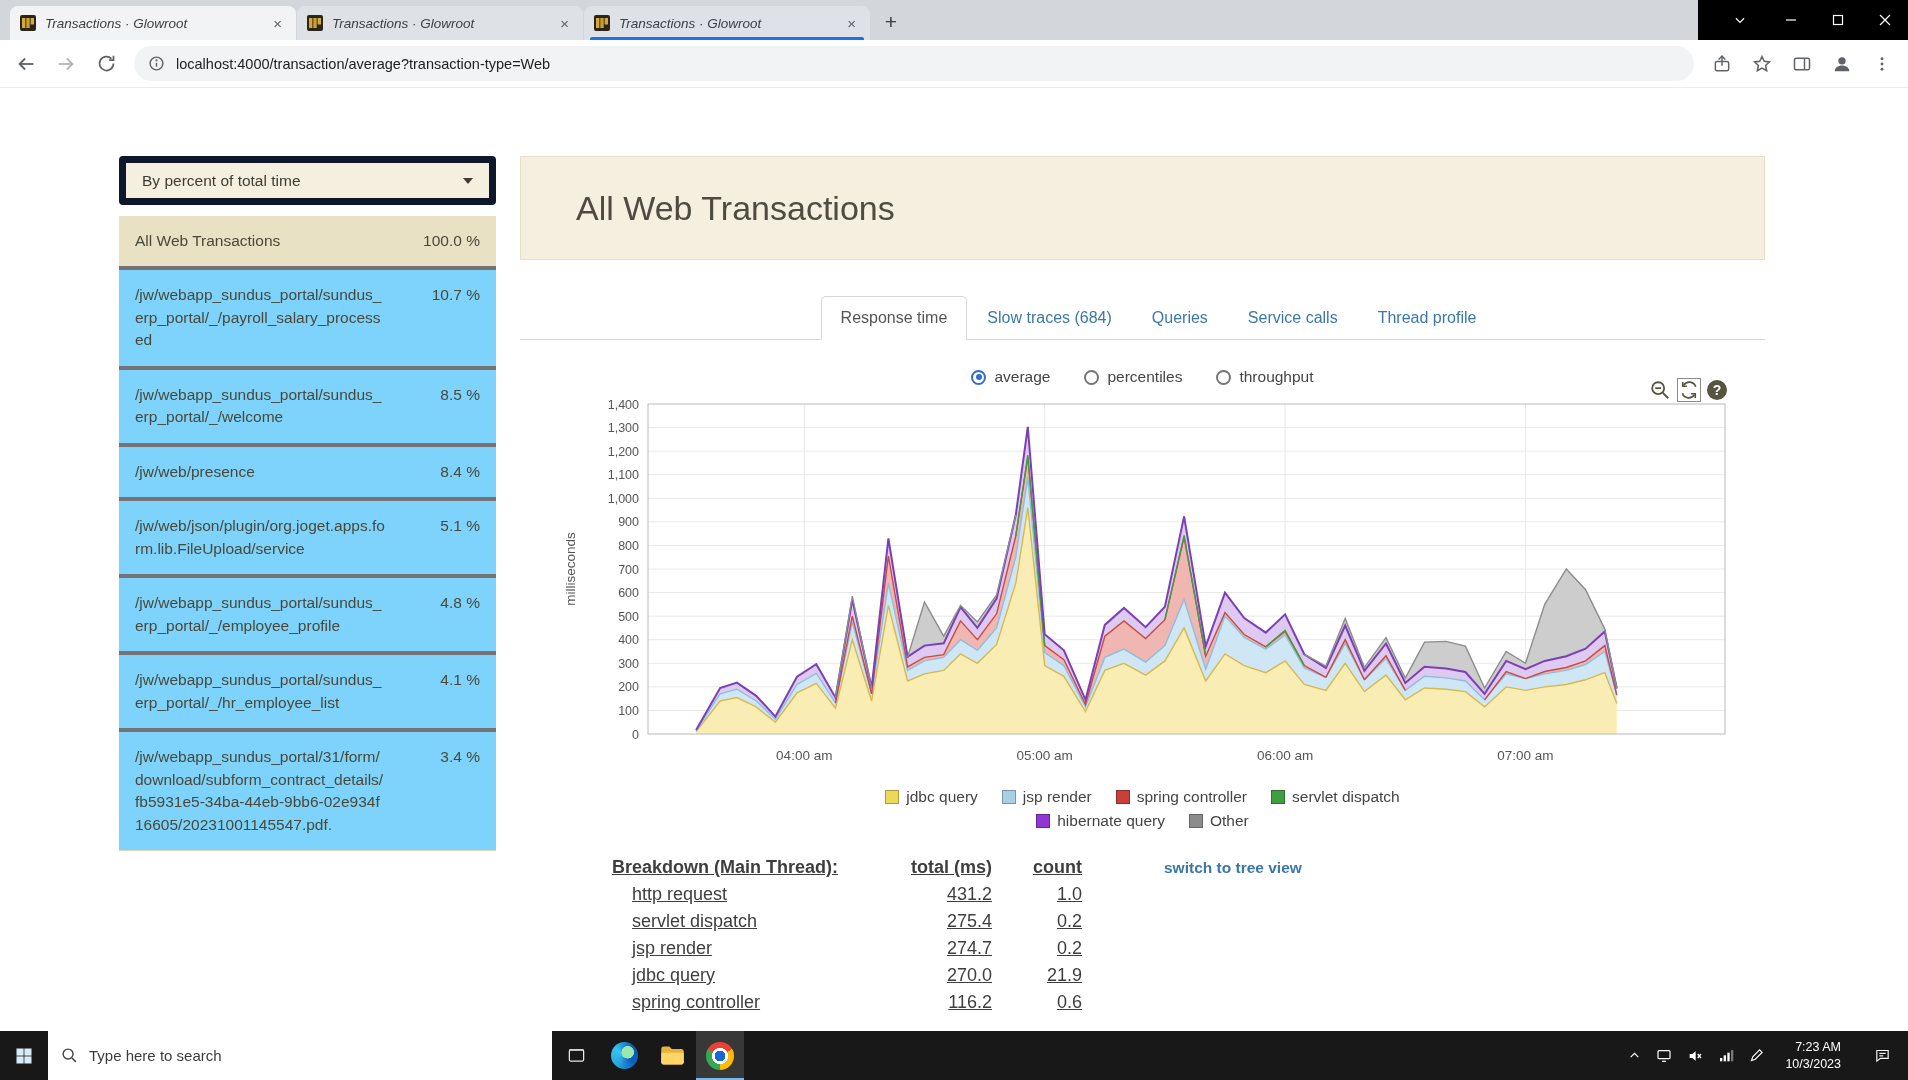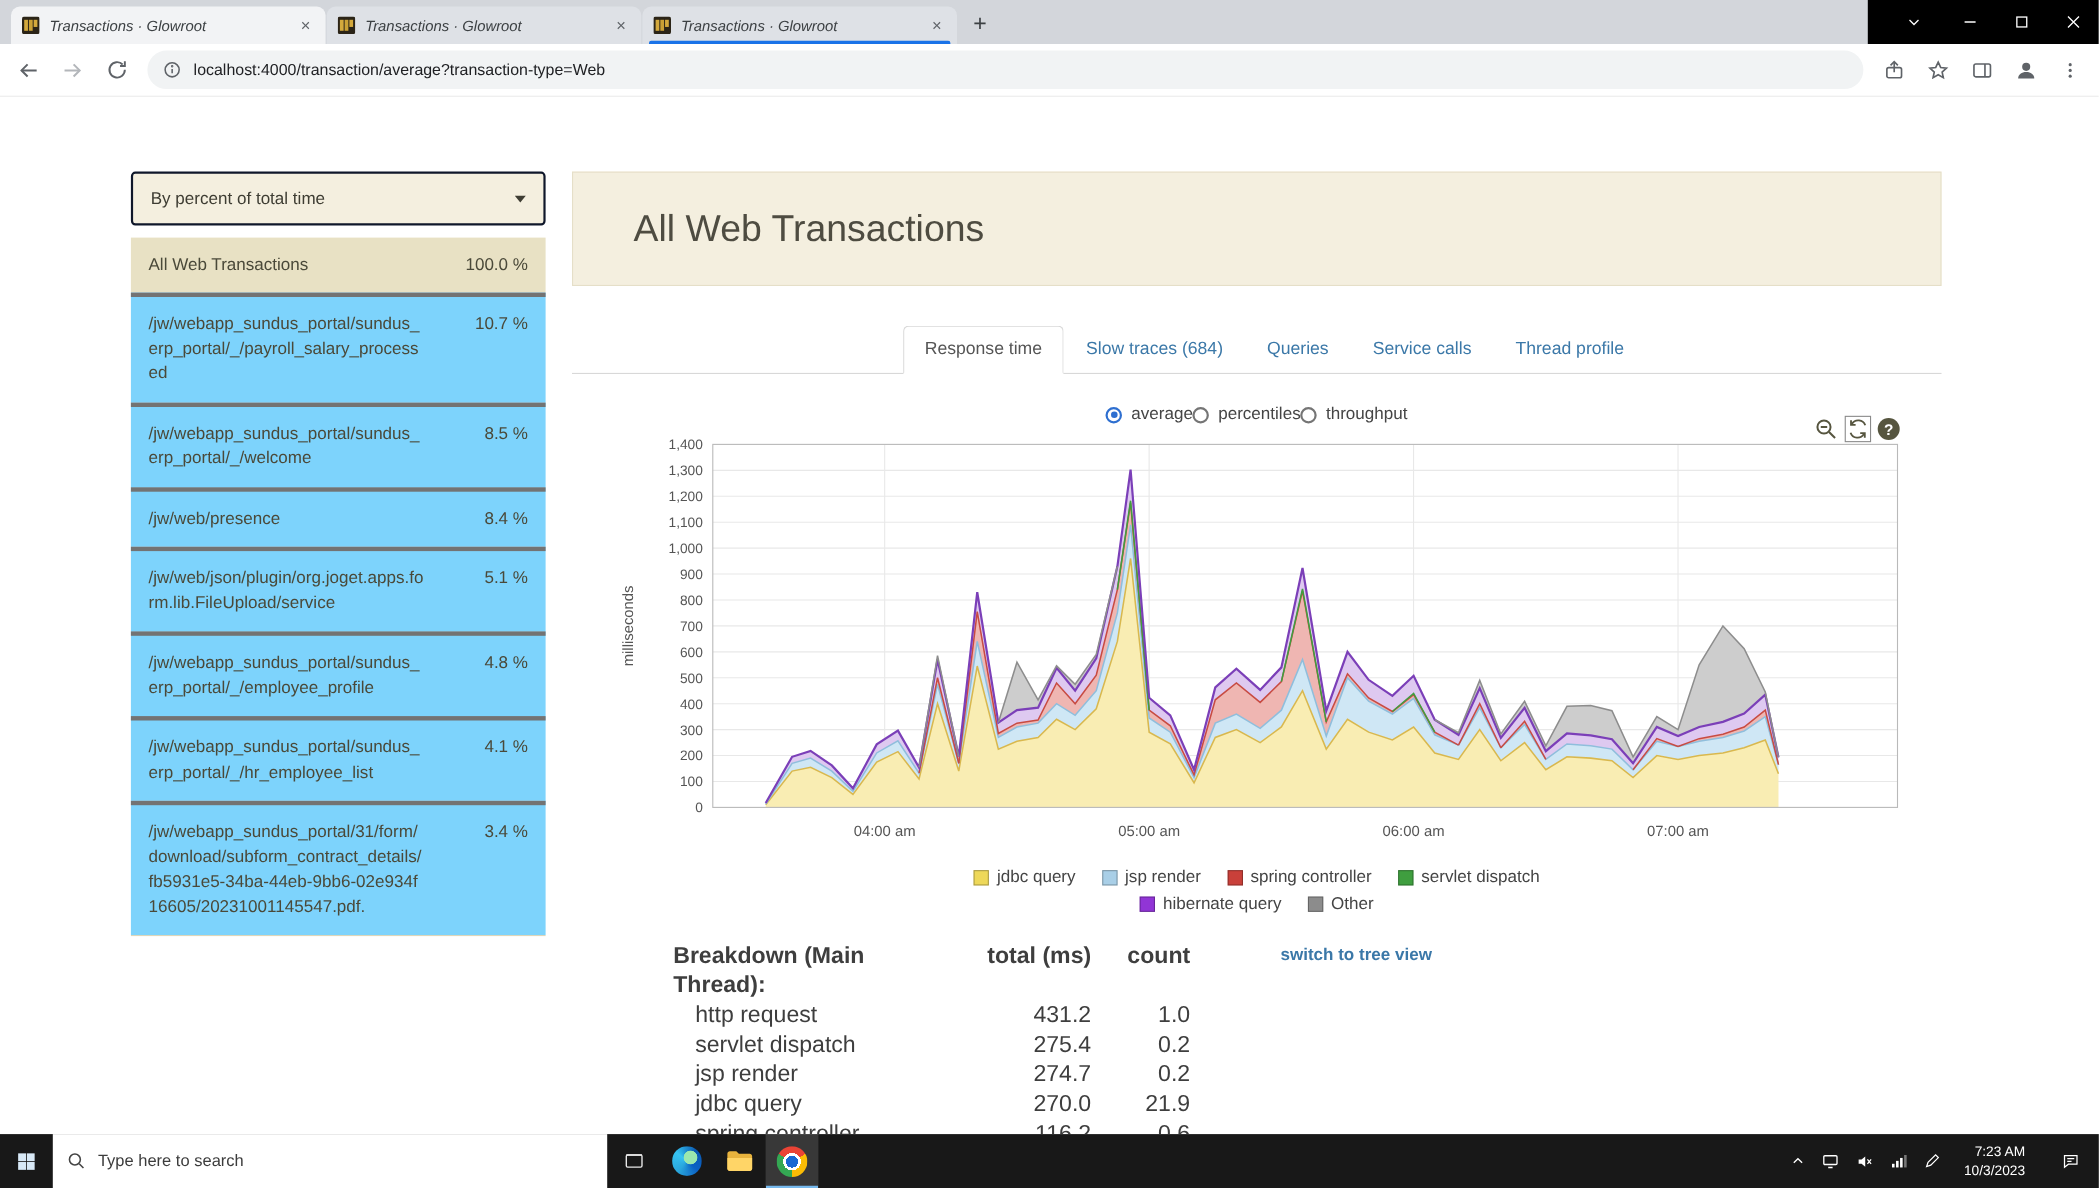--- a/index.html
+++ b/index.html
@@ -26,63 +26,63 @@
   .navbar { height:48px; background:#fff; border-bottom:1px solid #ececec; display:flex; align-items:center; padding:0 6px; }
   .nav-btn { width:40px; height:40px; border-radius:50%; display:flex; align-items:center; justify-content:center; flex:0 0 40px; }
   .omnibox { flex:1; height:35px; background:#f1f3f4; border-radius:18px; margin:0 8px; display:flex;
              align-items:center; padding:0 14px; gap:11px; min-width:0; }
   .omnibox-url { font-size:14.5px; color:#202124; white-space:nowrap; overflow:hidden;text-align:right; }
 
   
   .page { position:absolute; top:89px; left:0; right:0; bottom:49px; background:#fff; overflow:hidden; }
 
   .sidebar { position:absolute; left:119px; top:67px; width:377px; }
-  .filter-dropdown { height:49px; background:#f4efdf; border:2px solid #0f172a; border-radius:4px; display:flex;
+  .filter-dropdown { height:49px; background:#f4efdf; border:7px solid #0f172a; border-radius:4px; display:flex;
                      align-items:center; justify-content:space-between; padding:5px 16px; font-size:15.5px; color:#3e3d33; }
   .caret-down { width:0; height:0; border-left:5px solid transparent; border-right:5px solid transparent;
                 border-top:6px solid #3e3d33; }
   .txn-list { margin-top:11px; border-bottom:1px solid #ddd6ba; }
   .txn-row { background:#7dd3fc; border-top:4px solid #737373; padding:14px 16px; display:flex; gap:10px;
              font-size:15.5px; color:#4a4939; line-height:1.45; cursor:pointer; }
   .txn-row:first-child { border-top:none; }
   .txn-row.selected { background:#e8e1c4; }
   .txn-path { flex:1; word-break:break-all; max-width:250px; }
   .txn-pct { margin-left:auto; white-space:nowrap; }
 
   .main-panel { position:absolute; left:520px; top:67px; width:1245px; }
   .panel-header { background:#f4efdf; border:1px solid #e5dfc8; height:104px; display:flex; align-items:center;
                   padding-left:55px; }
   .panel-title { font-size:34px; color:#4e4c41; font-weight:500; }
 
   .tabs-row { margin-top:36px; border-bottom:1px solid #d8d8d8; padding-left:32px; display:flex; font-size:16px;justify-content:center; }
   .tab-item { padding:12px 19px; margin-bottom:-1px; color:#3b78a8; cursor:pointer; border:1px solid transparent; }
   .tab-item.active { background:#fff; border:1px solid #d8d8d8; border-bottom:1px solid #fff; border-radius:5px 5px 0 0; color:#555; }
 
-  .radio-row { margin-top:28px; display:flex; justify-content:center; align-items:center;
+  .radio-row { margin-top:28px; display:flex; justify-content:center; gap:34px; align-items:center;
                font-size:15.5px; color:#454545; }
   .radio-opt { display:flex; align-items:center; gap:8px; cursor:pointer; }
   .radio-circle { width:15px; height:15px; border:2px solid #757575; border-radius:50%; position:relative; }
   .radio-opt.selected .radio-circle { border-color:#2e6fd0; }
   .radio-opt.selected .radio-circle::after { content:""; position:absolute; left:2.5px; top:2.5px; width:6px; height:6px;
                border-radius:50%; background:#2e6fd0; }
 
   .chart-wrap { position:relative; margin-top:4px; }
   .chart-tools { position:absolute; top:-12px; right:38px; display:flex; gap:6px; align-items:center; z-index:2; }
   .tool-btn { display:flex; align-items:center; justify-content:center; cursor:pointer; }
   .tool-btn.boxed { border:1px solid #8a8a8a; padding:1px; }
   .help-circle { width:20px; height:20px; border-radius:50%; background:#56553f; color:#fff; font-size:14px;
                  font-weight:bold; display:flex; align-items:center; justify-content:center; }
 
   .legend { margin-top:6px; }
   .legend-row { display:flex; justify-content:center; gap:24px; margin-top:6px; }
   .legend-item { display:flex; align-items:center; gap:7px; font-size:15.5px; color:#444; }
   .swatch { width:14px; height:14px; border:1px solid rgba(0,0,0,0.28); }
 
   .breakdown-block { margin-top:24px; padding-left:92px; display:flex; }
-  .bd-table { font-size:21px; color:#3e3e3e; }
+  .bd-table { font-size:18px; color:#3e3e3e;text-decoration:underline; }
   .bd-row { display:grid; grid-template-columns:250px 130px 90px; line-height:27px; }
   .bd-row .num { text-align:right; }
   .bd-row.head { font-weight:bold; }
   .bd-row .nm { padding-left:20px; }
   .bd-row.head .nm { padding-left:0; }
   .tree-link { margin-left:82px; font-size:15.5px; font-weight:bold; color:#3b78a8; cursor:pointer; line-height:27px; }
 
   
   .taskbar { position:absolute; bottom:0; left:0; width:100%; height:49px; background:#181818; display:flex; align-items:stretch; }
   .tb-btn { width:48px; display:flex; align-items:center; justify-content:center; }

